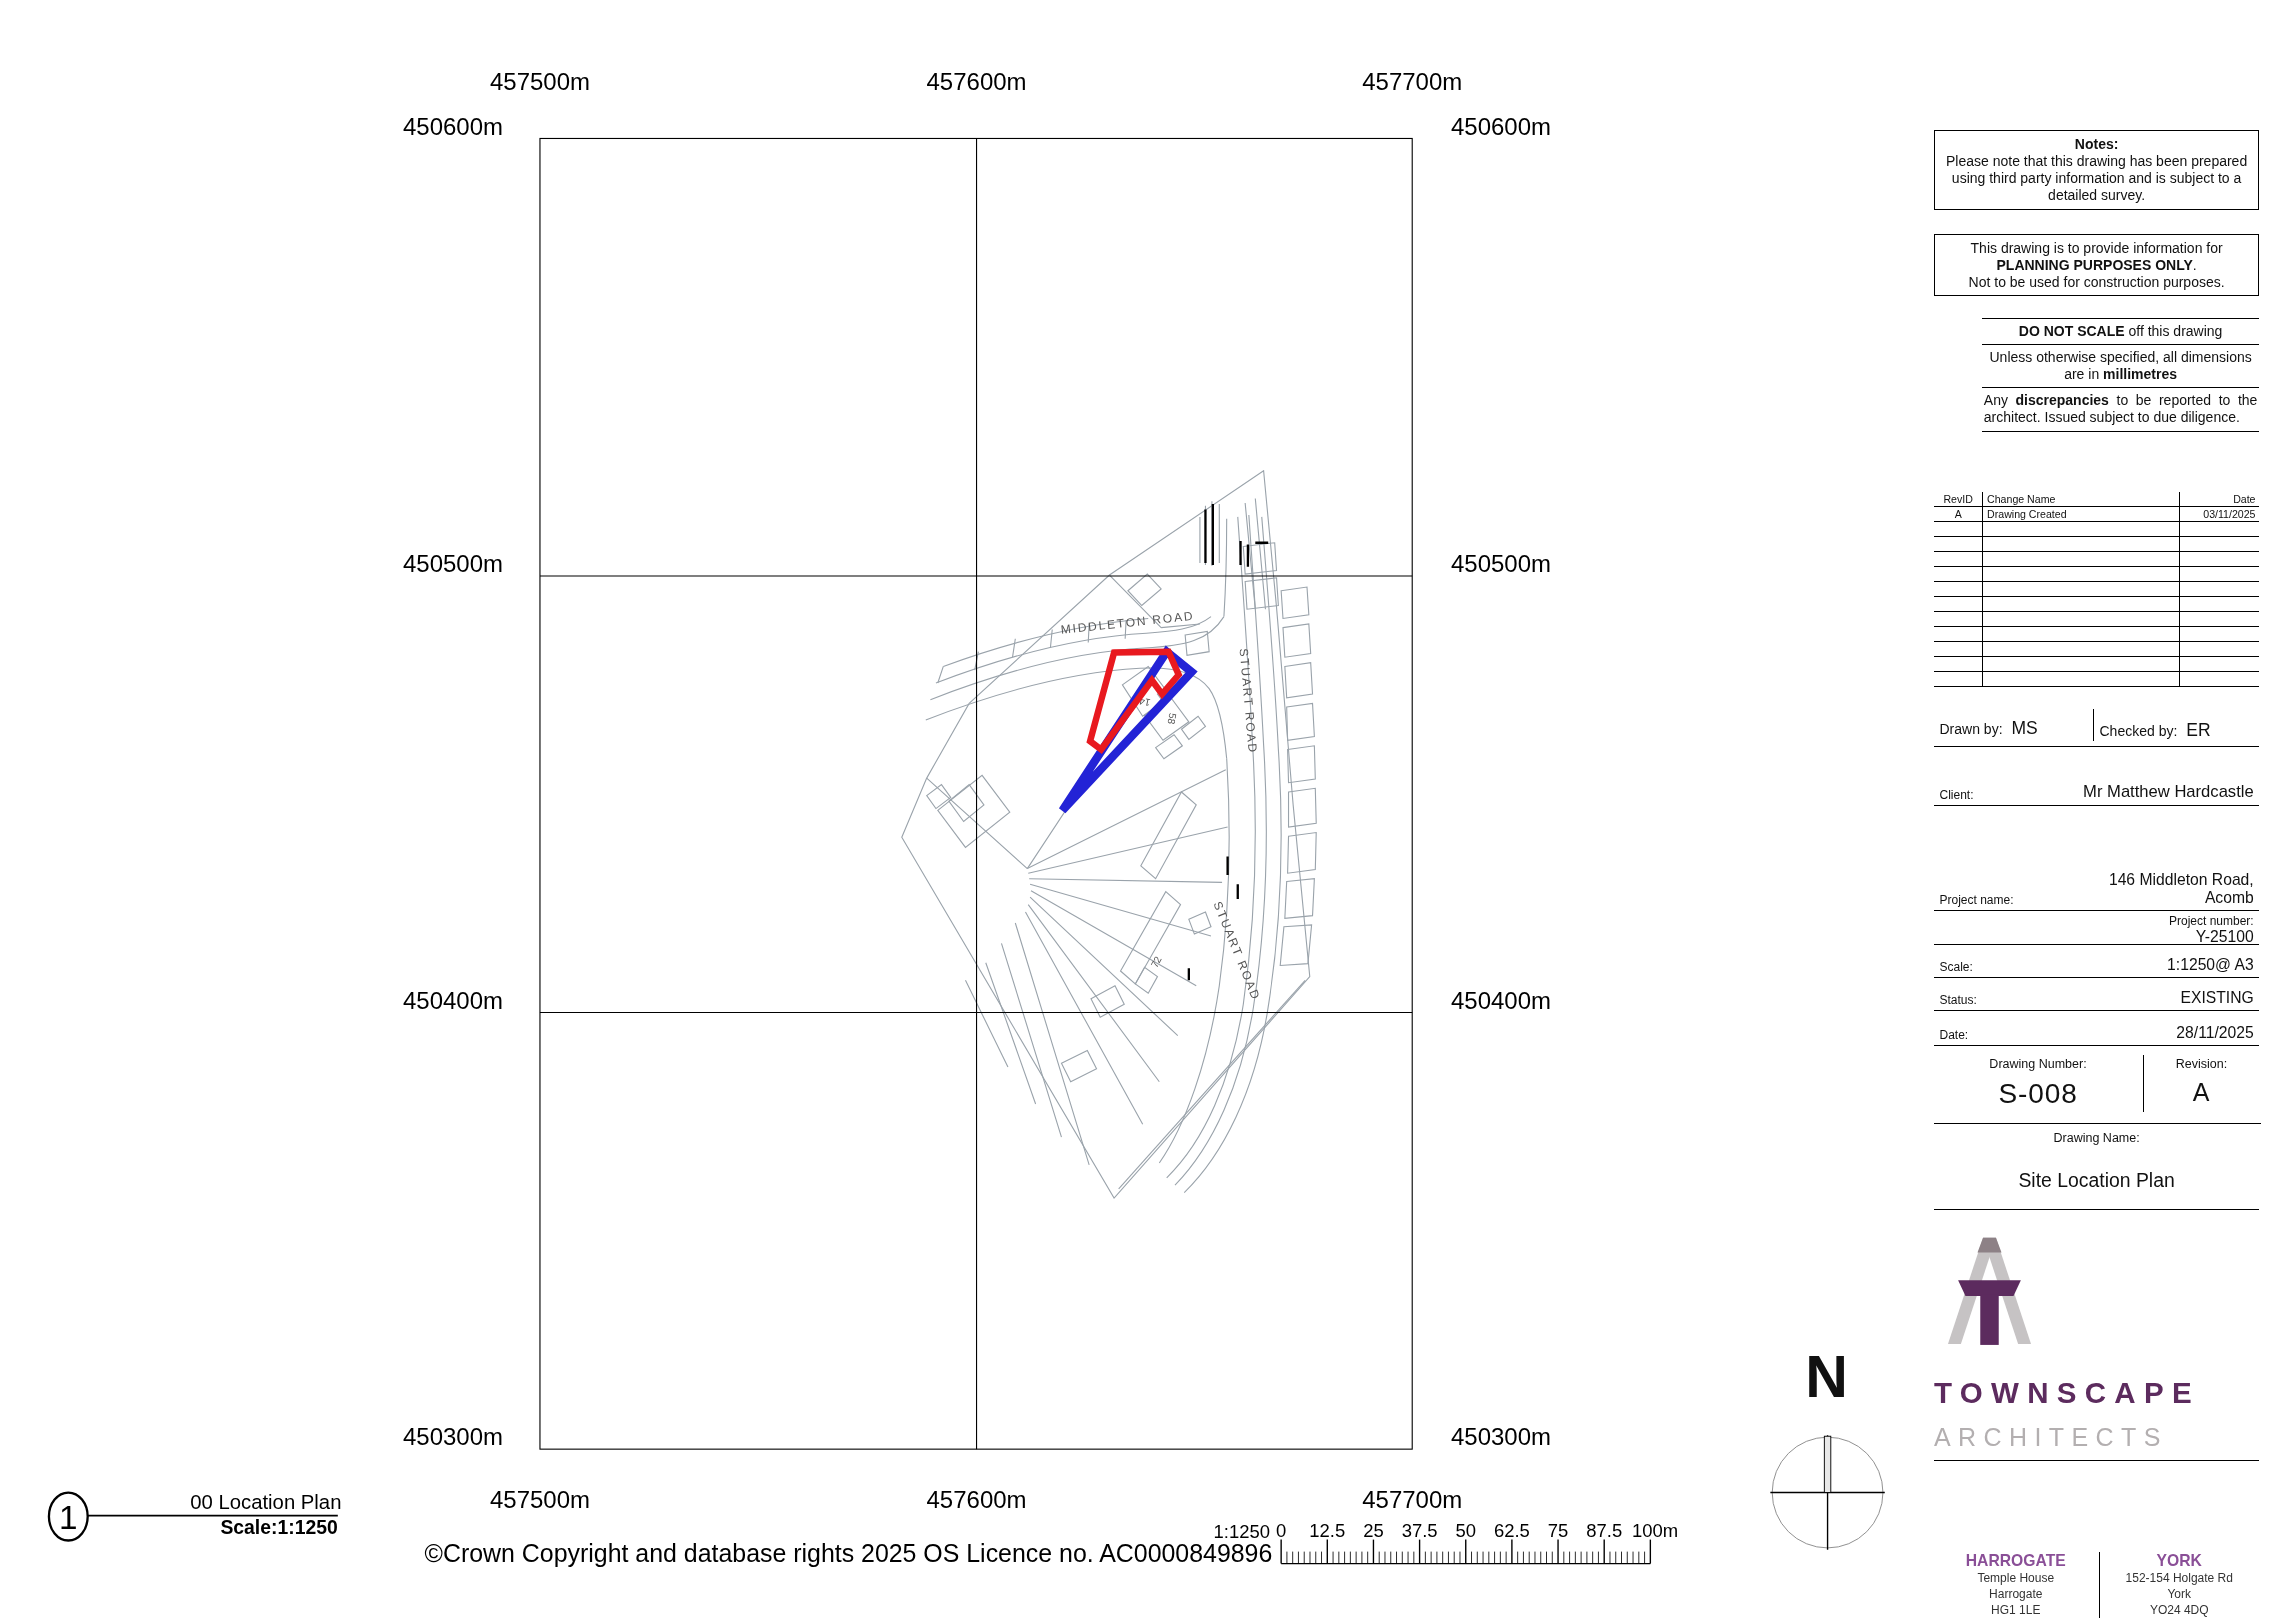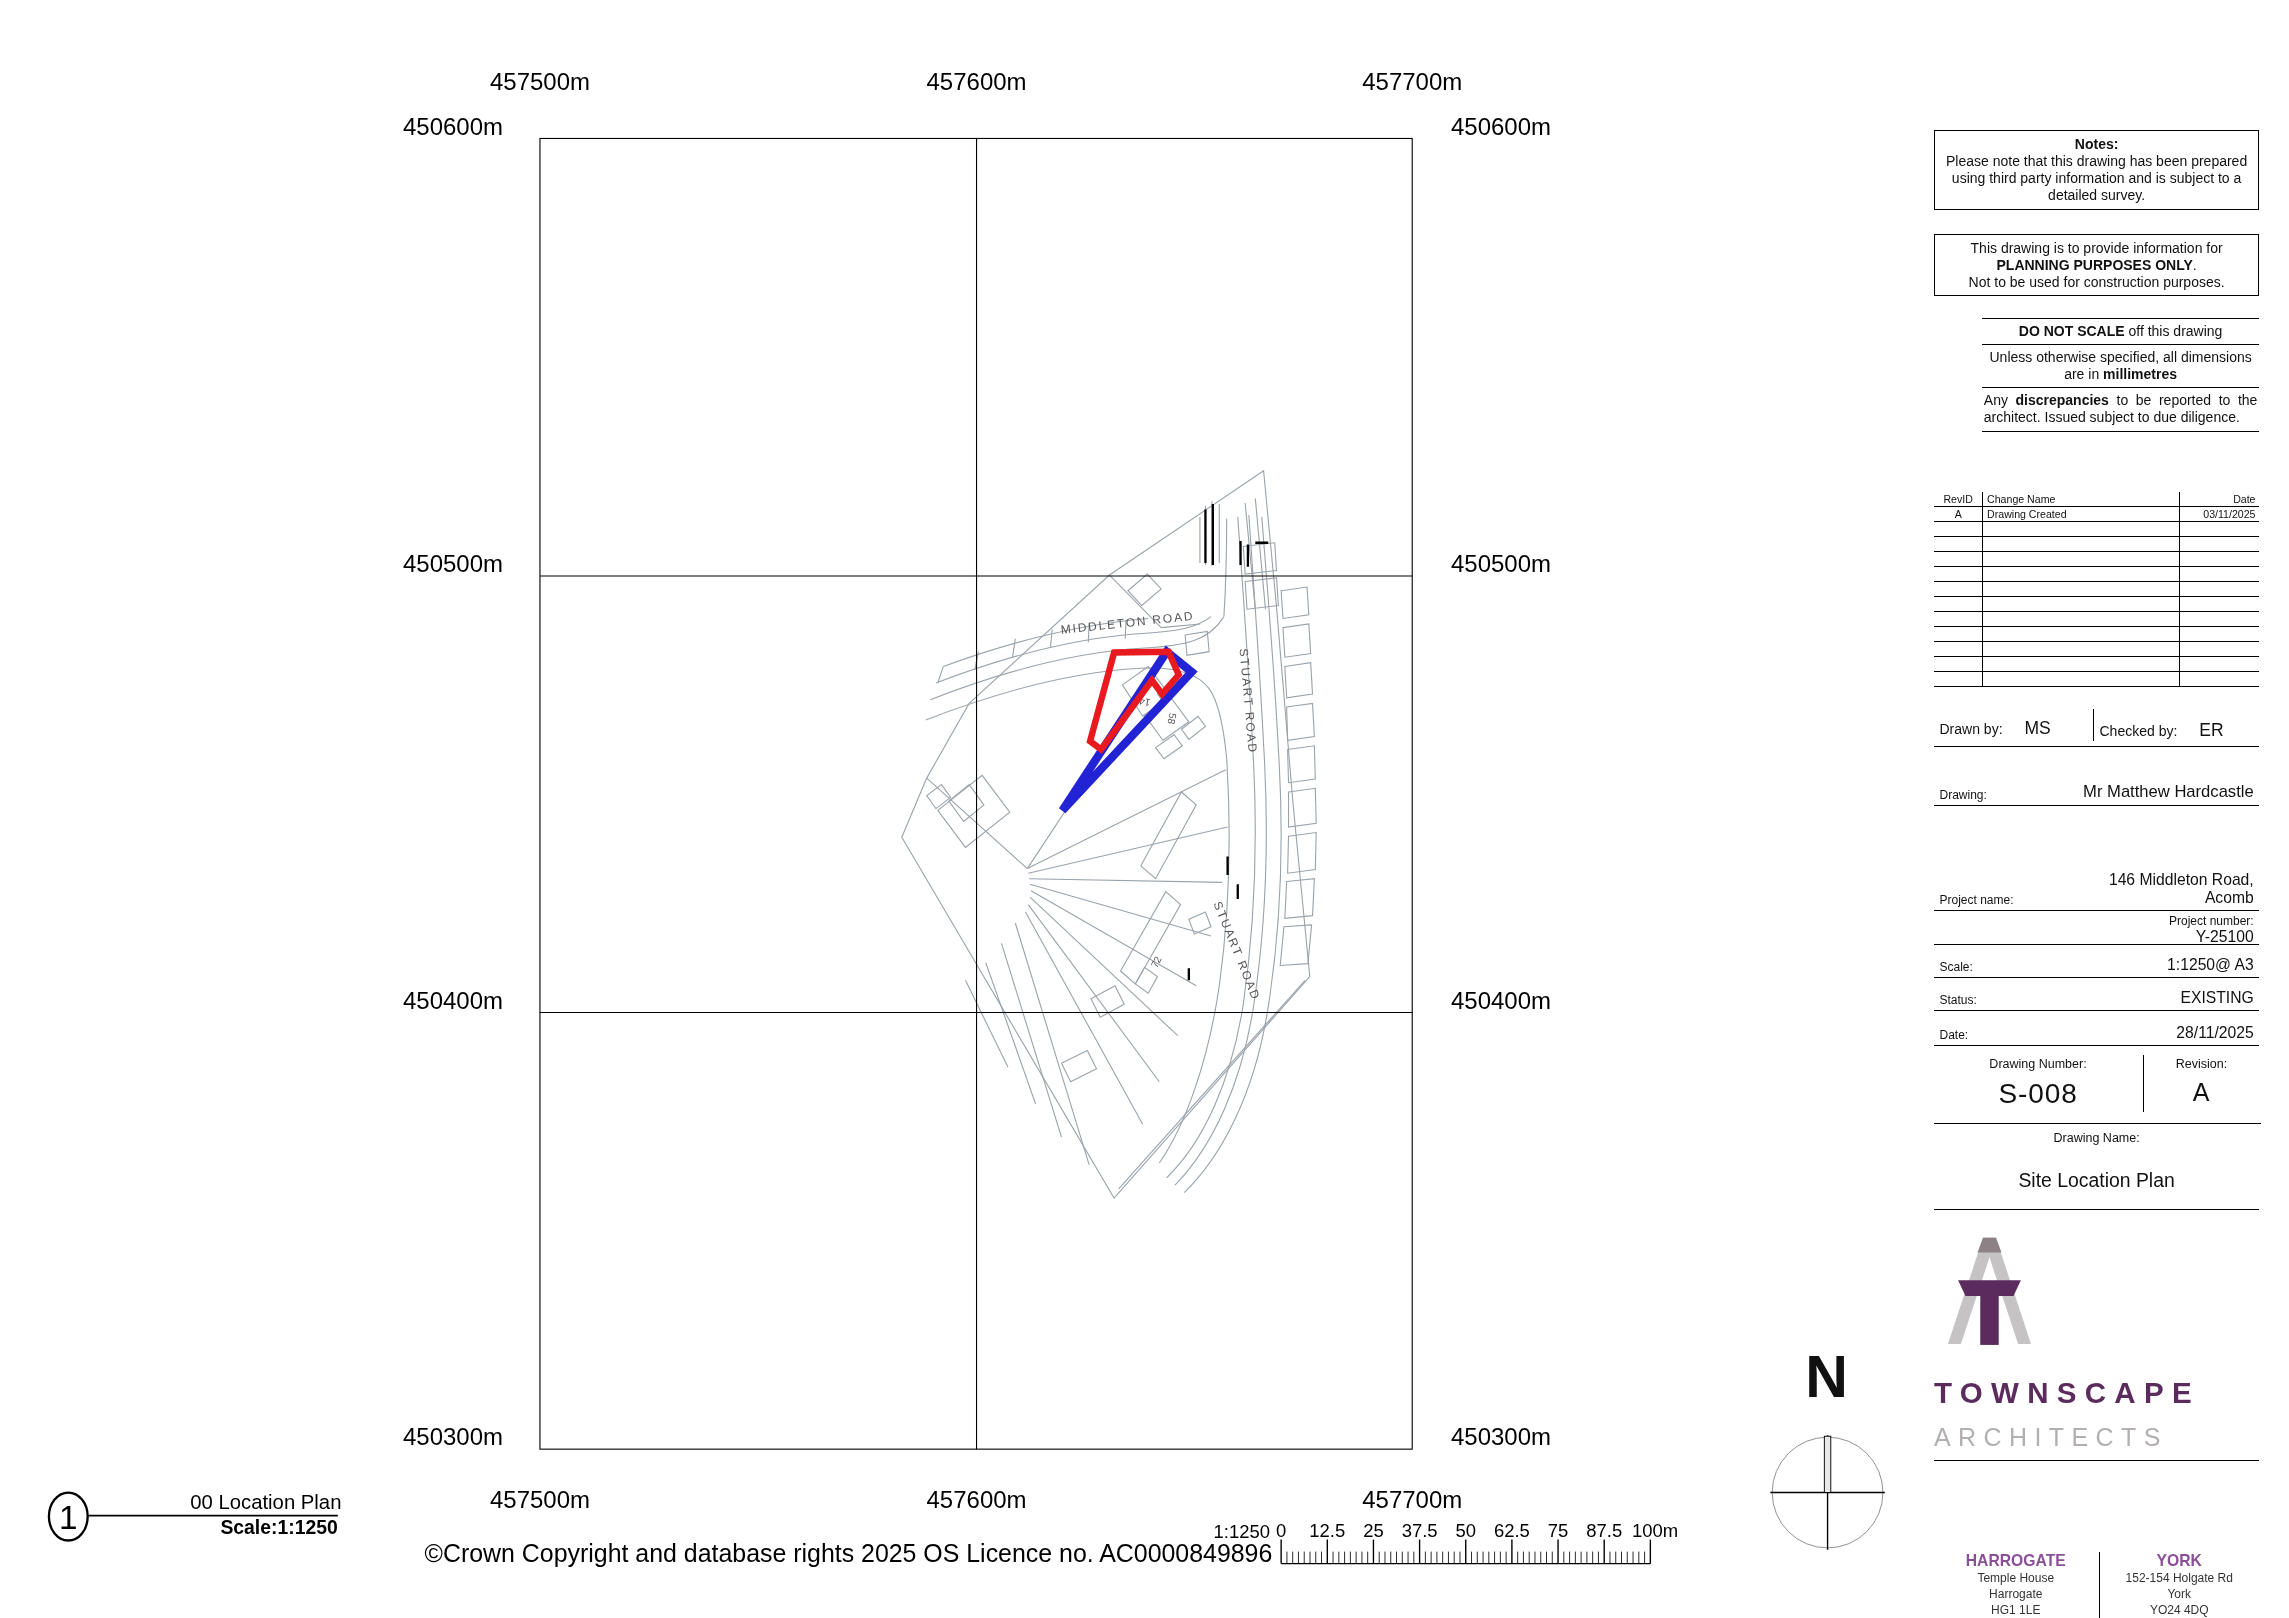--- a/index.html
+++ b/index.html
@@ -17,21 +17,21 @@
   .rrow{border-bottom:1.4px solid #000;padding:3.7px 1.8px;font-size:14px;line-height:1.25;}
   .rrow.center{text-align:center;}
   .rrow.just{text-align:justify;}
   .rrow.small{font-size:9.7px;line-height:1.3;padding:3.7px 2.8px;}
   b{font-weight:bold;}
   table.rev{width:100%;border-collapse:collapse;font-size:10.6px;}
   table.rev td{border-bottom:1.1px solid #000;height:14px;padding:0 3.7px;vertical-align:middle;}
   table.rev td.c1{width:41px;border-right:1.1px solid #000;text-align:center;}
   table.rev td.c3{width:72px;border-left:1.1px solid #000;text-align:right;}
   .drawnrow{display:flex;align-items:flex-end;border-bottom:1.8px solid #000;padding-bottom:5.5px;}
-  .drawnrow .half{display:flex;align-items:baseline;gap:22px;padding:9.2px 5.5px 0 5.5px;}
+  .drawnrow .half{display:flex;align-items:baseline;gap:9px;padding:9.2px 5.5px 0 5.5px;}
   .drawnrow .half.l{width:148px;border-right:1.4px solid #000;padding-bottom:1.8px;}
   .drawnrow .lab{font-size:14px;}
   .drawnrow .ini{font-size:17.5px;}
   .fieldrow{display:flex;align-items:flex-end;justify-content:space-between;
             border-bottom:1.4px solid #000;padding:1.8px 5.5px 2.8px 5.5px;}
   .fieldrow .flab{font-size:12px;}
   .fieldrow .fval{font-size:15.7px;text-align:right;}
   .dn{display:flex;border-bottom:1.4px solid #000;position:relative;}
   .dn .col{text-align:center;padding-top:11px;}
   .dn .col.l{width:208px;}
@@ -351,21 +351,21 @@
       <span class="lab">Drawn by:</span>
       <span class="ini">MS</span>
     </div>
     <div class="half">
       <span class="lab">Checked by:</span>
       <span class="ini">ER</span>
     </div>
   </div>
 
   <div class="tb-sec fieldrow" style="top:759px;height:35px;">
-    <span class="flab">Drawing:</span>
+    <span class="flab">Client:</span>
     <span class="fval" style="font-size:16.6px;">Mr Matthew Hardcastle</span>
   </div>
 
   <div class="tb-sec fieldrow" style="top:832px;height:67px;">
     <span class="flab">Project name:</span>
     <span class="fval">
       <span>146 Middleton Road,</span><br>
       <span>Acomb</span>
     </span>
   </div>

